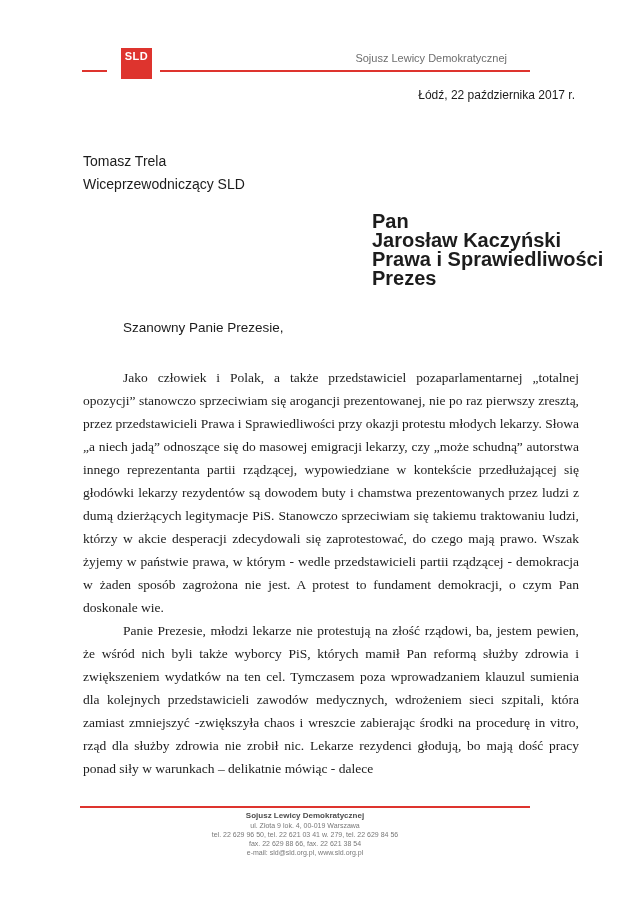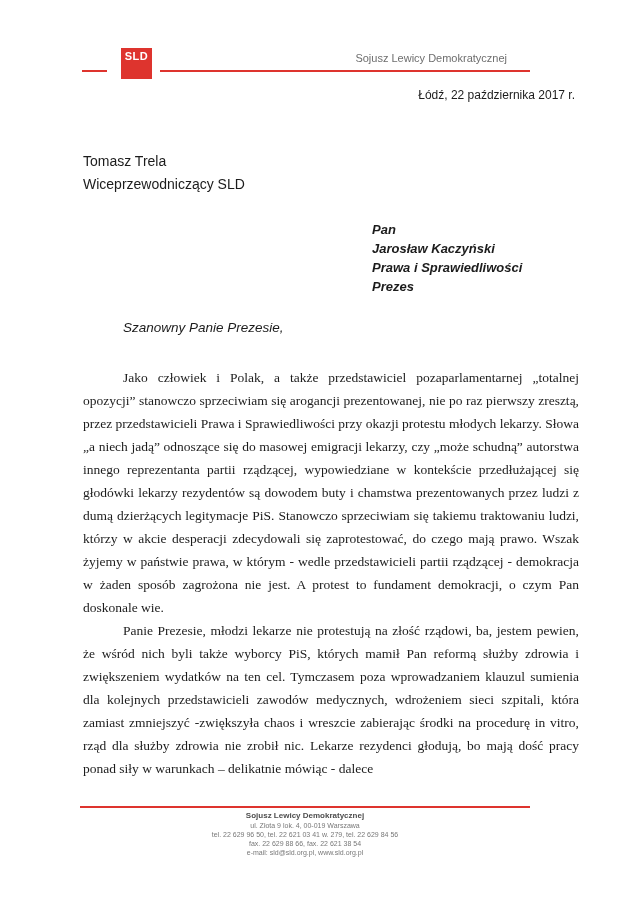--- a/index.html
+++ b/index.html
@@ -70,33 +70,31 @@
     position: absolute;
     left: 83px; top: 106px;
     font-size: 14px;
     line-height: 23px;
     margin-top: 44px;
   }
 
   
   .recipient {
     position: absolute;
-    left: 372px; top: 220px;
-    font-size: 13px;
+    left: 372px; top: 212px;
+    font-size: 20px;
     font-weight: bold;
     line-height: 19px;
-    font-style: italic;
   }
 
   
   .salutation {
     position: absolute;
     left: 123px; top: 320px;
     font-size: 13.5px;
-    font-style: italic;
     text-align: right;
   }
 
   
   .letter-body {
     position: absolute;
     left: 83px; top: 366px;
     width: 496px;
     height: 440px;
     overflow: hidden;

